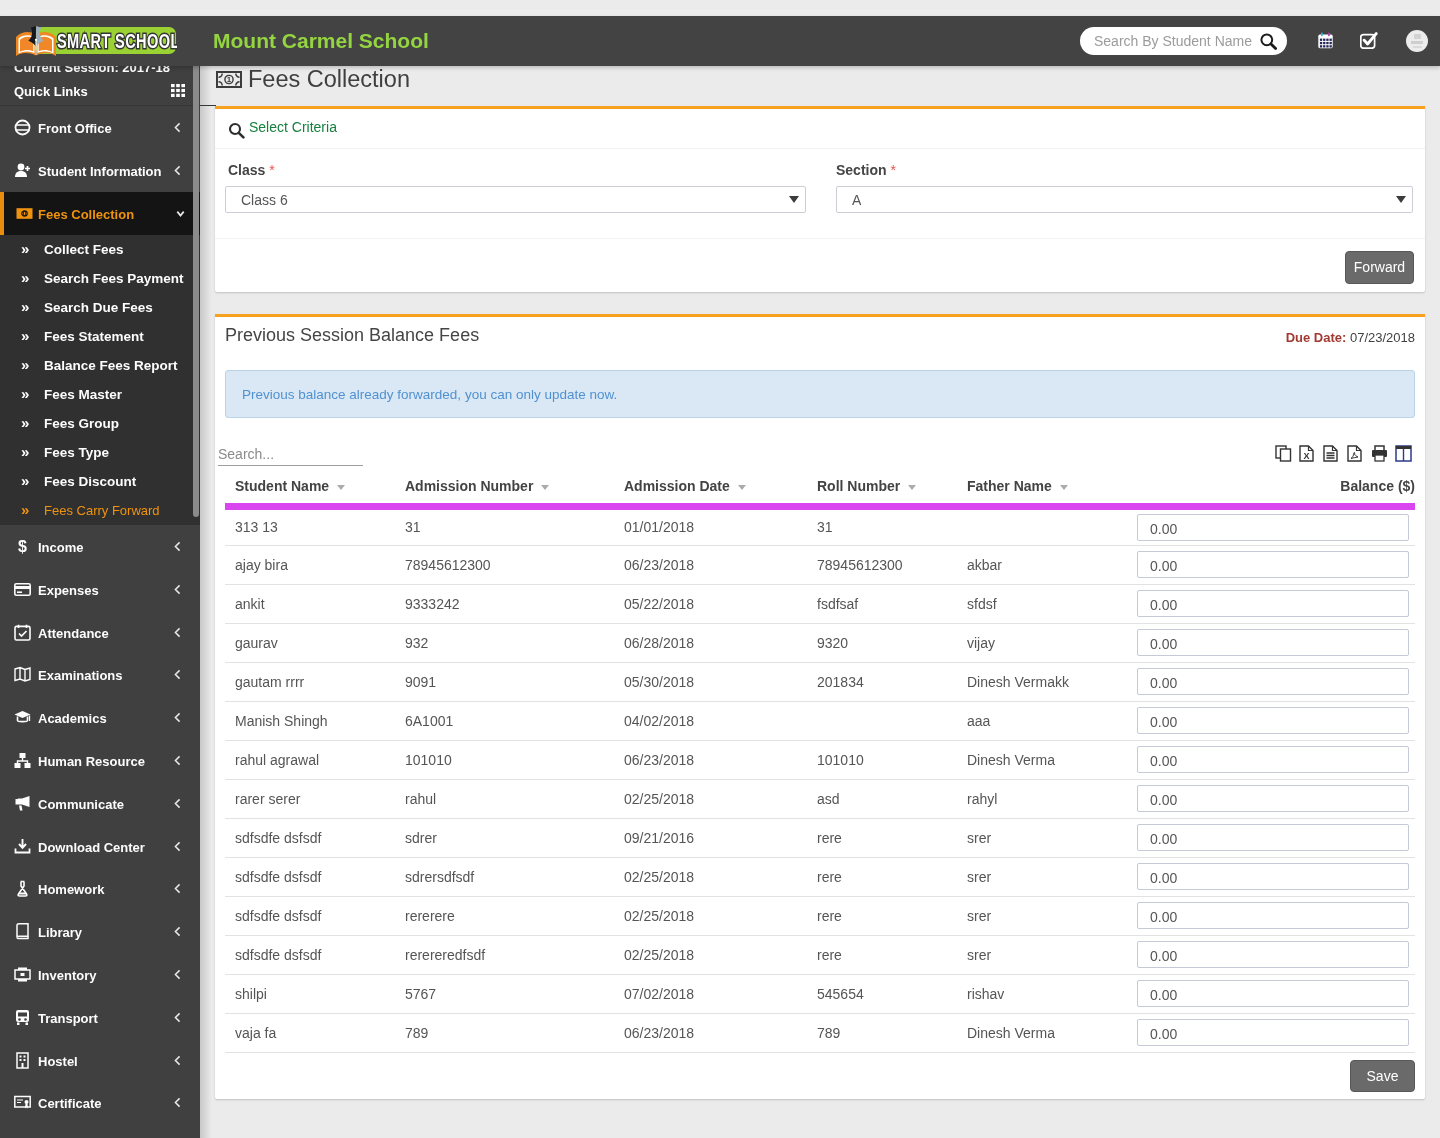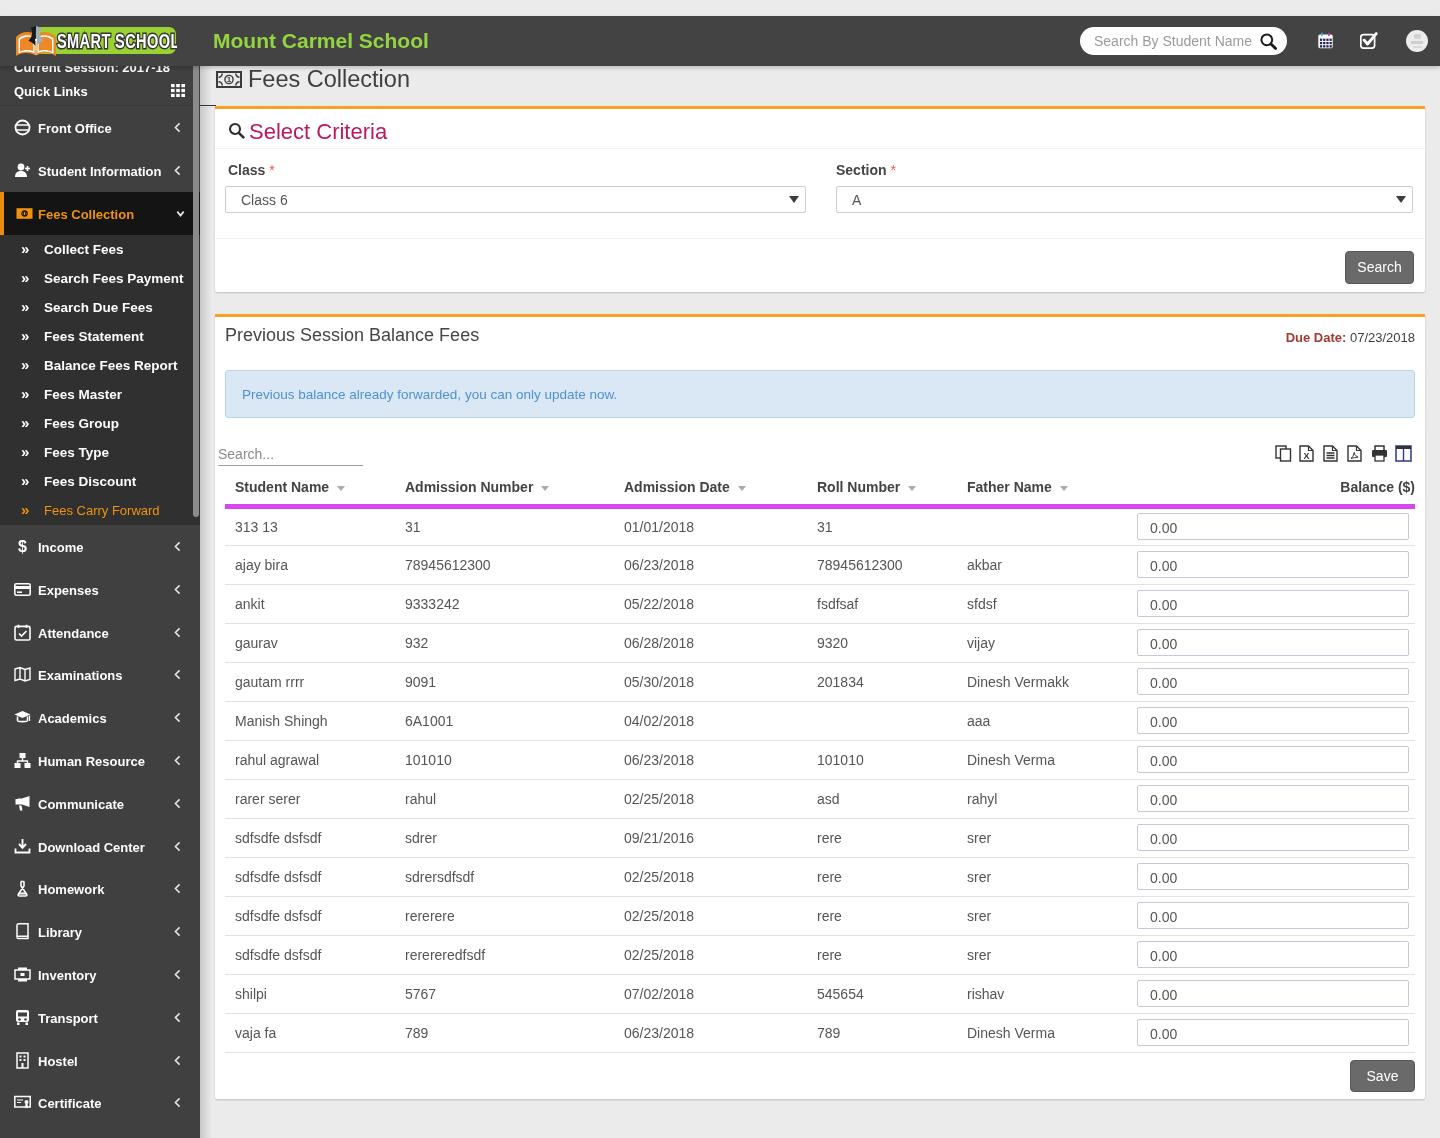--- a/index.html
+++ b/index.html
@@ -46,40 +46,40 @@
 .page-title { position:absolute; left:216px; top:66px; height:26px; color:#3f3f3f; white-space:nowrap; }
 .page-title .txt { position:absolute; left:32px; top:0px; font-size:23.5px; }
 .page-title svg { position:absolute; left:0; top:5px; }
 
 .card { position:absolute; left:215px; width:1210px; background:#fff; border-top:3px solid #f6a21f; box-shadow:0 1px 2px rgba(0,0,0,.18); border-radius:0 0 2px 2px; }
 .card1 { top:106px; height:186px; }
 .card2 { top:314px; height:785px; }
 
 .c1-head { position:absolute; left:0; top:0; width:100%; height:40px; border-bottom:1px solid #f2f2f2; }
 .c1-head svg { position:absolute; left:13px; top:13px; }
-.c1-head .t { position:absolute; left:34px; top:10px; font-size:22px; color:#be185d; }
+.c1-head .t { position:absolute; left:34px; top:10px; font-size:14px; color:#15803d; }
 .lbl { position:absolute; font-size:14px; color:#454545; font-weight:bold; }
 .lbl em { color:#f05050; font-style:normal; font-weight:normal; }
 .sel { position:absolute; height:27px; background:#fff; border:1px solid #ccced6; border-radius:2px; font-size:14px; color:#555; }
 .sel .v { position:absolute; left:15px; top:5px; }
 .sel .c { position:absolute; right:6px; top:9px; width:0; height:0; border-left:5px solid transparent; border-right:5px solid transparent; border-top:7px solid #3c3c3c; }
 .c1-foot { position:absolute; left:0; top:129px; width:100%; height:57px; border-top:1px solid #f2f2f2; }
 .btn { position:absolute; background:#6a6a6a; border:1px solid #585858; border-radius:4px; color:#fff; font-size:14px; text-align:center; }
 
 .c2-title { position:absolute; left:10px; top:8px; font-size:18px; color:#454545; }
 .due { position:absolute; right:10px; top:13px; font-size:13px; color:#3f3f3f; }
 .due b { color:#a13b31; }
 .alert { position:absolute; left:10px; top:53px; width:1190px; height:48px; background:#d9e8f4; border:1px solid #bad3e6; border-radius:3px;text-decoration:underline; }
 .alert span { position:absolute; left:16px; top:16px; font-size:13.5px; color:#5191d1; }
 .tsearch { position:absolute; left:3px; top:129px; width:145px; height:20px; border-bottom:1px solid #9e9e9e; font-size:14px; color:#8a8a8a; }
 .exports { position:absolute; left:1060px; top:128px; width:145px; height:18px; }
 .exports svg { position:absolute; top:0; }
 
 table.dt { position:absolute; left:10px; top:153px; width:1190px; border-collapse:collapse; table-layout:fixed; }
-table.dt th { height:36px; font-size:14px; color:#434343; text-align:left; font-weight:bold; border-bottom:5px solid #d946ef; padding:0 0 0 10px; vertical-align:middle; }
+table.dt th { height:36px; font-size:14px; color:#434343; text-align:left; font-weight:bold; border-bottom:7px solid #d946ef; padding:0 0 0 10px; vertical-align:middle; }
 table.dt td { height:39px; font-size:14px; color:#555; padding:0 0 0 10px; vertical-align:middle; border-bottom:1px solid #e2e2e2; }
 table.dt th.num { text-align:right; padding:0; }
 table.dt .sort { display:inline-block; width:0; height:0; border-left:4px solid transparent; border-right:4px solid transparent; border-top:5px solid #ababab; margin-left:8px; margin-bottom:1px; }
 td.bal { padding:0 !important; }
 .binput { position:relative; margin-left:10px; width:272px; height:27px; border:1px solid #c5cad6; border-radius:2px; background:#fff; }
 .binput span { position:absolute; left:12px; top:6px; font-size:14px; color:#555; }
 </style>
 </head>
 <body>
 
@@ -416,21 +416,21 @@
   <div class="sel" style="left:10px; top:77px; width:581px;">
       <span class="v">Class 6</span>
       <span class="c"></span>
     </div>
   <div class="lbl" style="left:621px; top:53px;">Section <em>*</em></div>
   <div class="sel" style="left:621px; top:77px; width:577px;">
       <span class="v">A</span>
       <span class="c"></span>
     </div>
   <div class="c1-foot">
-    <div class="btn" style="right:11px; top:12px; width:69px; height:33px; line-height:31px;">Search</div>
+    <div class="btn" style="right:11px; top:12px; width:69px; height:33px; line-height:31px;">Forward</div>
   </div>
 </div>
 
 <div class="card card2">
   <div class="c2-title">Previous Session Balance Fees</div>
   <div class="due"><b>Due Date:</b> 07/23/2018</div>
   <div class="alert">
       <span>Previous balance already forwarded, you can only update now.</span>
     </div>
   <div class="tsearch">Search...</div>

